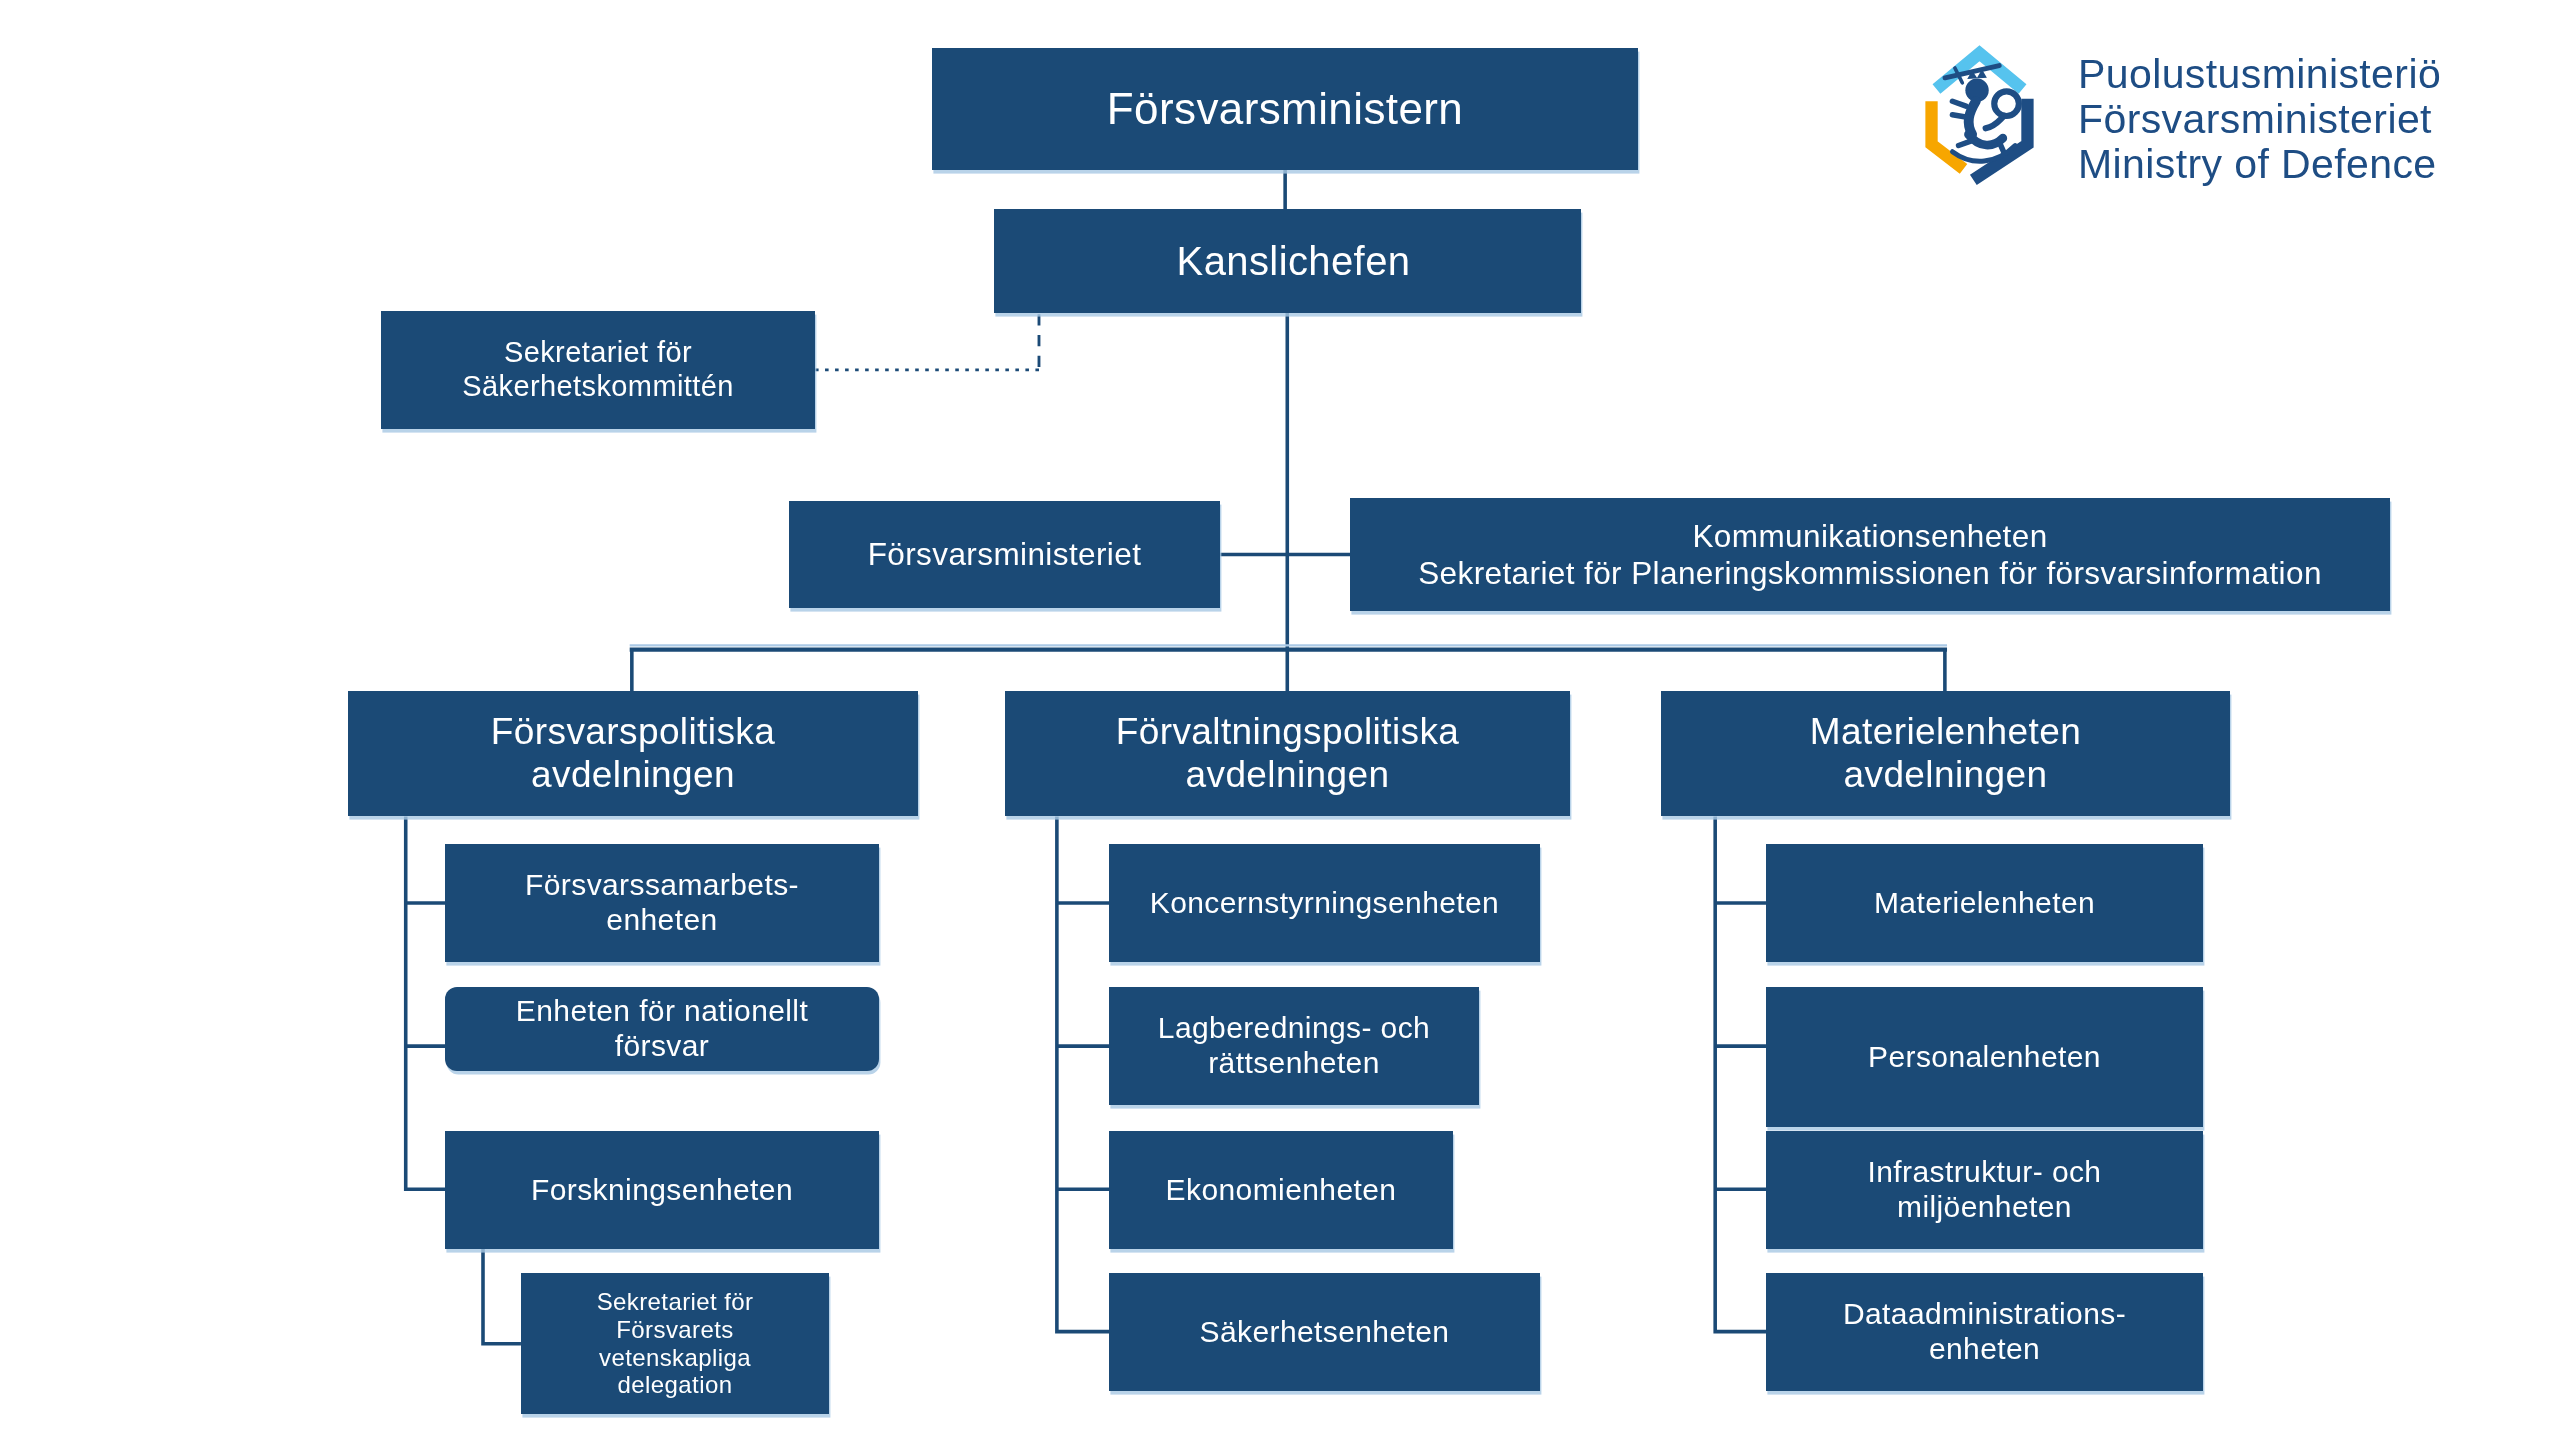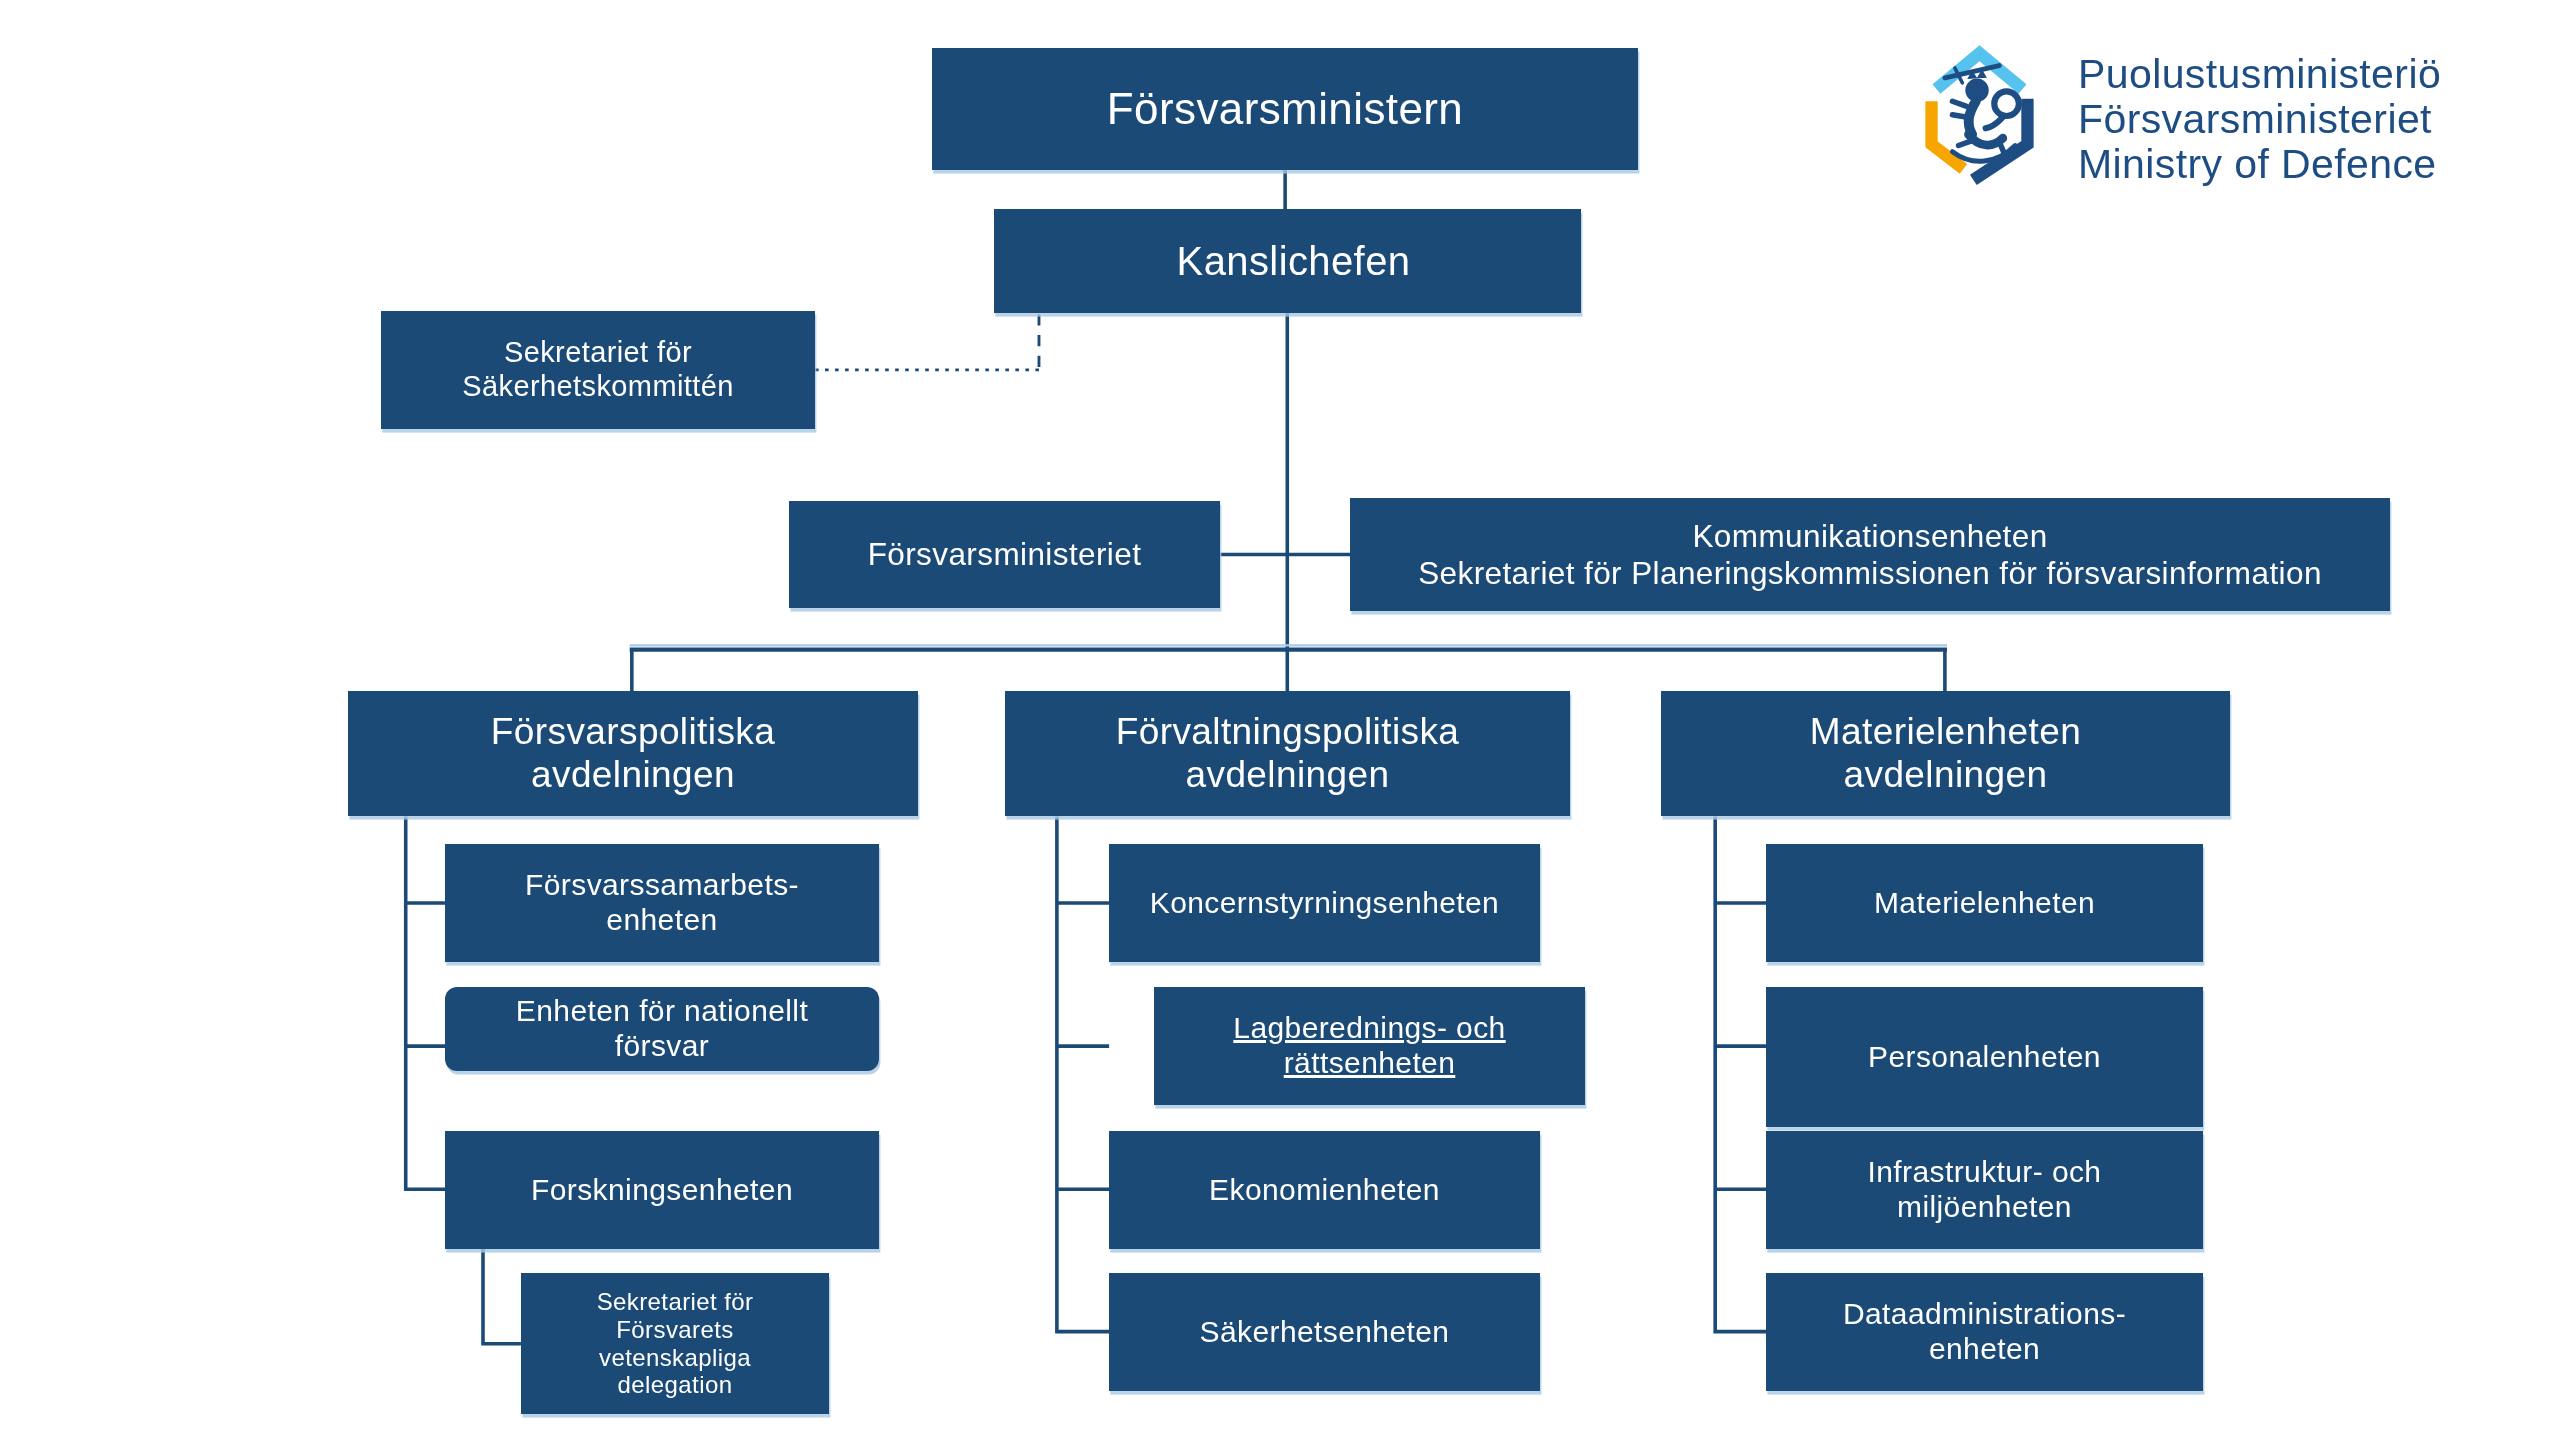--- a/index.html
+++ b/index.html
@@ -141,25 +141,25 @@
   <div class="box" style="left:521px;top:1273px;width:308px;height:141px;font-size:24px;">
     <span>Sekretariet för
 Försvarets
 vetenskapliga
 delegation</span>
   </div>
 
   <div class="box" style="left:1109px;top:844px;width:431px;height:118px;font-size:30px;">
     <span>Koncernstyrningsenheten</span>
   </div>
-  <div class="box" style="left:1154px;top:987px;width:431px;height:118px;font-size:30px;text-decoration:underline;">
+  <div class="box" style="left:1109px;top:987px;width:370px;height:118px;font-size:30px;">
     <span>Lagberednings- och
 rättsenheten</span>
   </div>
-  <div class="box" style="left:1109px;top:1131px;width:431px;height:118px;font-size:30px;">
+  <div class="box" style="left:1109px;top:1131px;width:344px;height:118px;font-size:30px;">
     <span>Ekonomienheten</span>
   </div>
   <div class="box" style="left:1109px;top:1273px;width:431px;height:118px;font-size:30px;">
     <span>Säkerhetsenheten</span>
   </div>
 
   <div class="box" style="left:1766px;top:844px;width:437px;height:118px;font-size:30px;">
     <span>Materielenheten</span>
   </div>
   <div class="box" style="left:1766px;top:987px;width:437px;height:140px;font-size:30px;">

